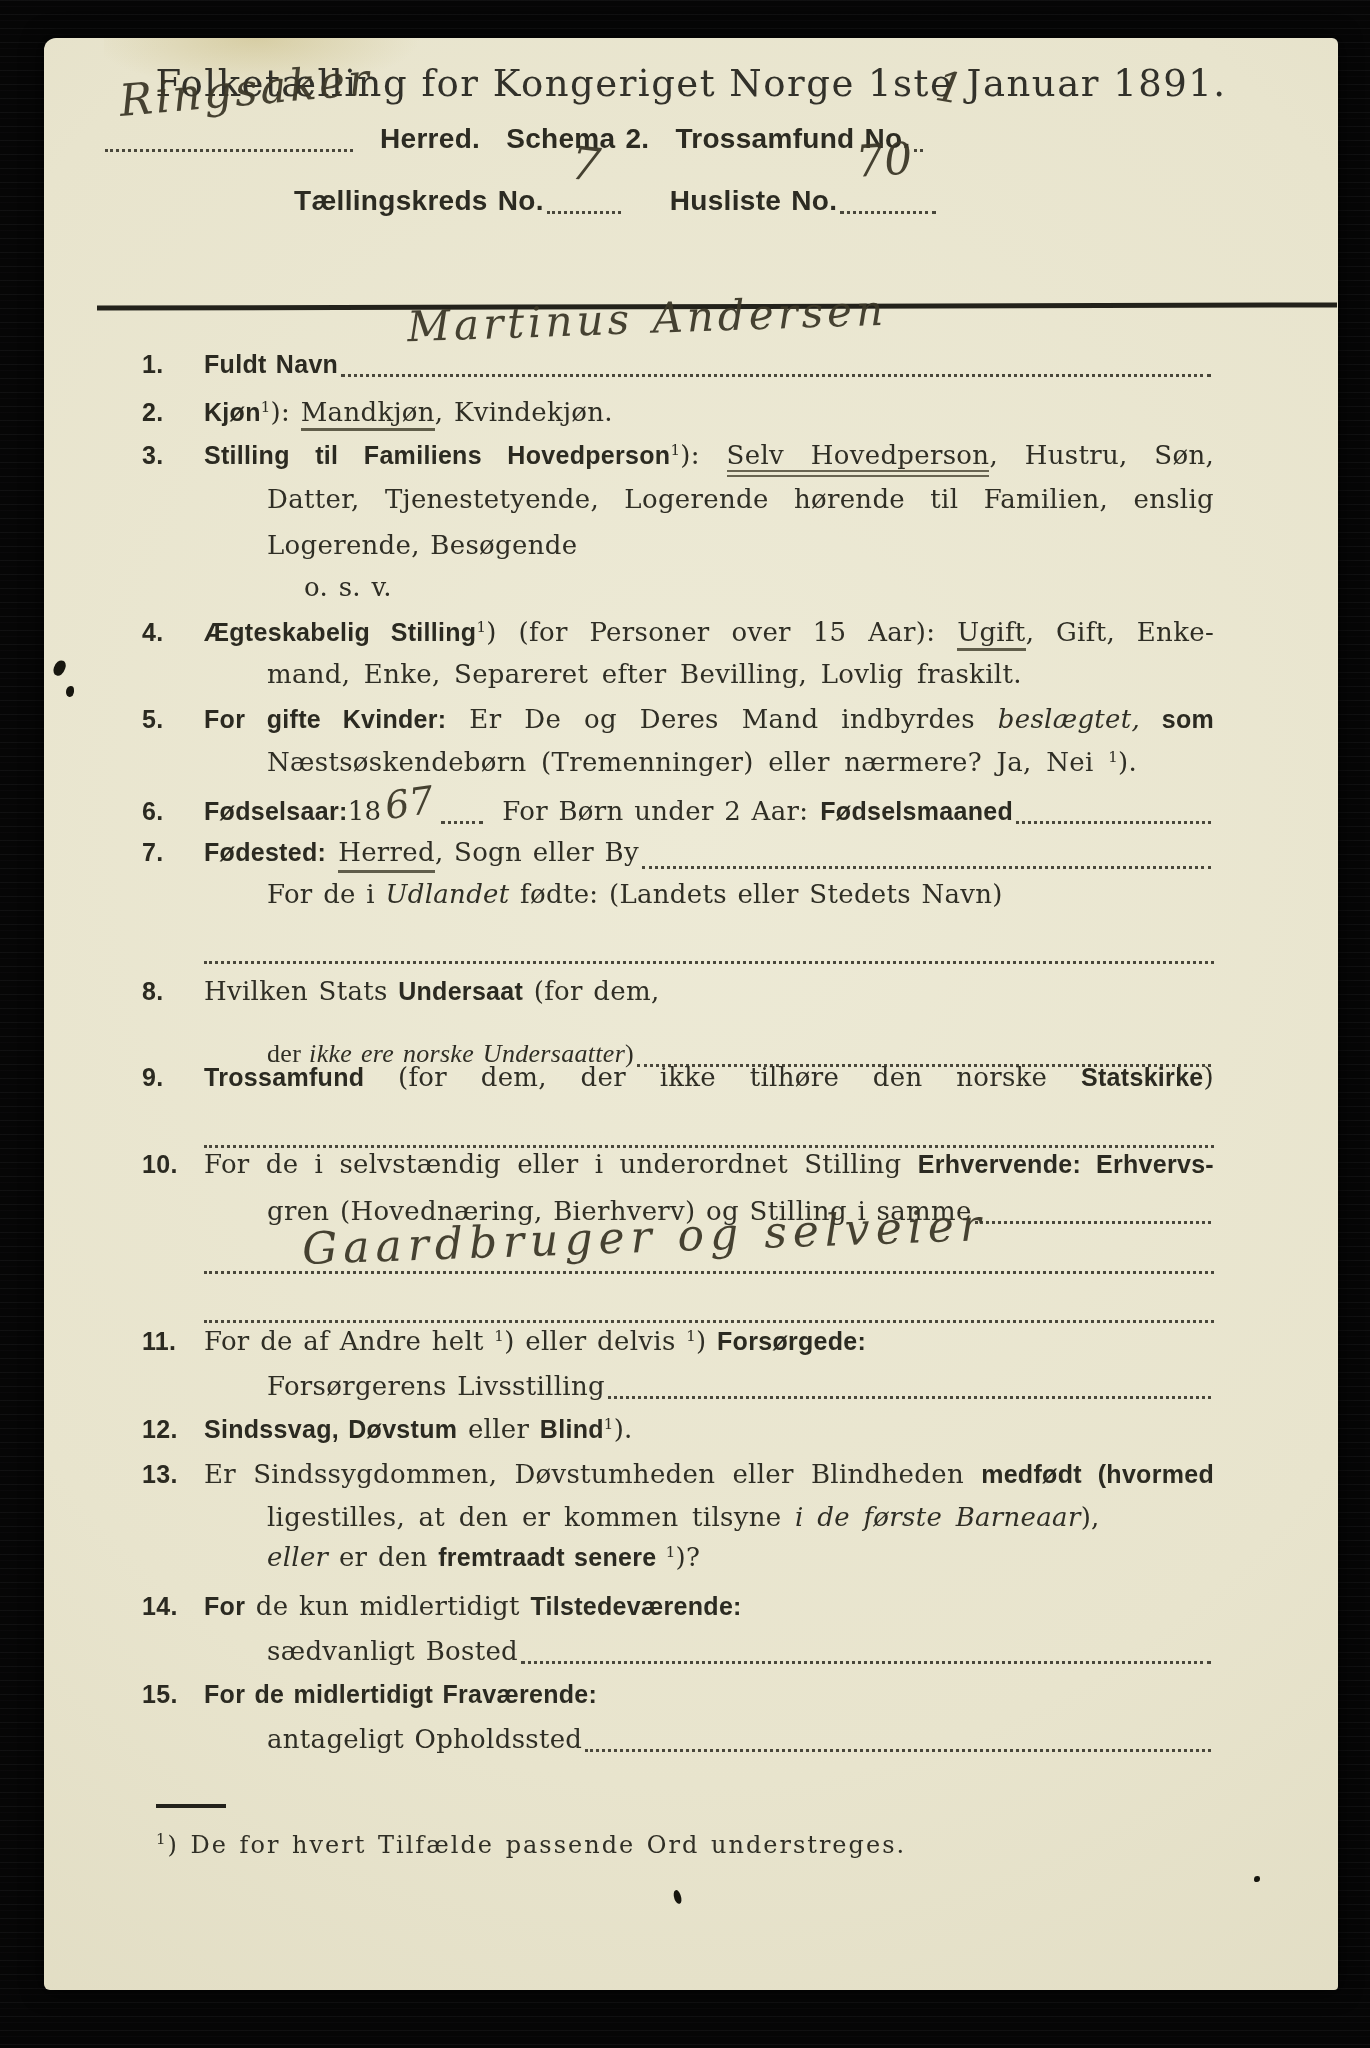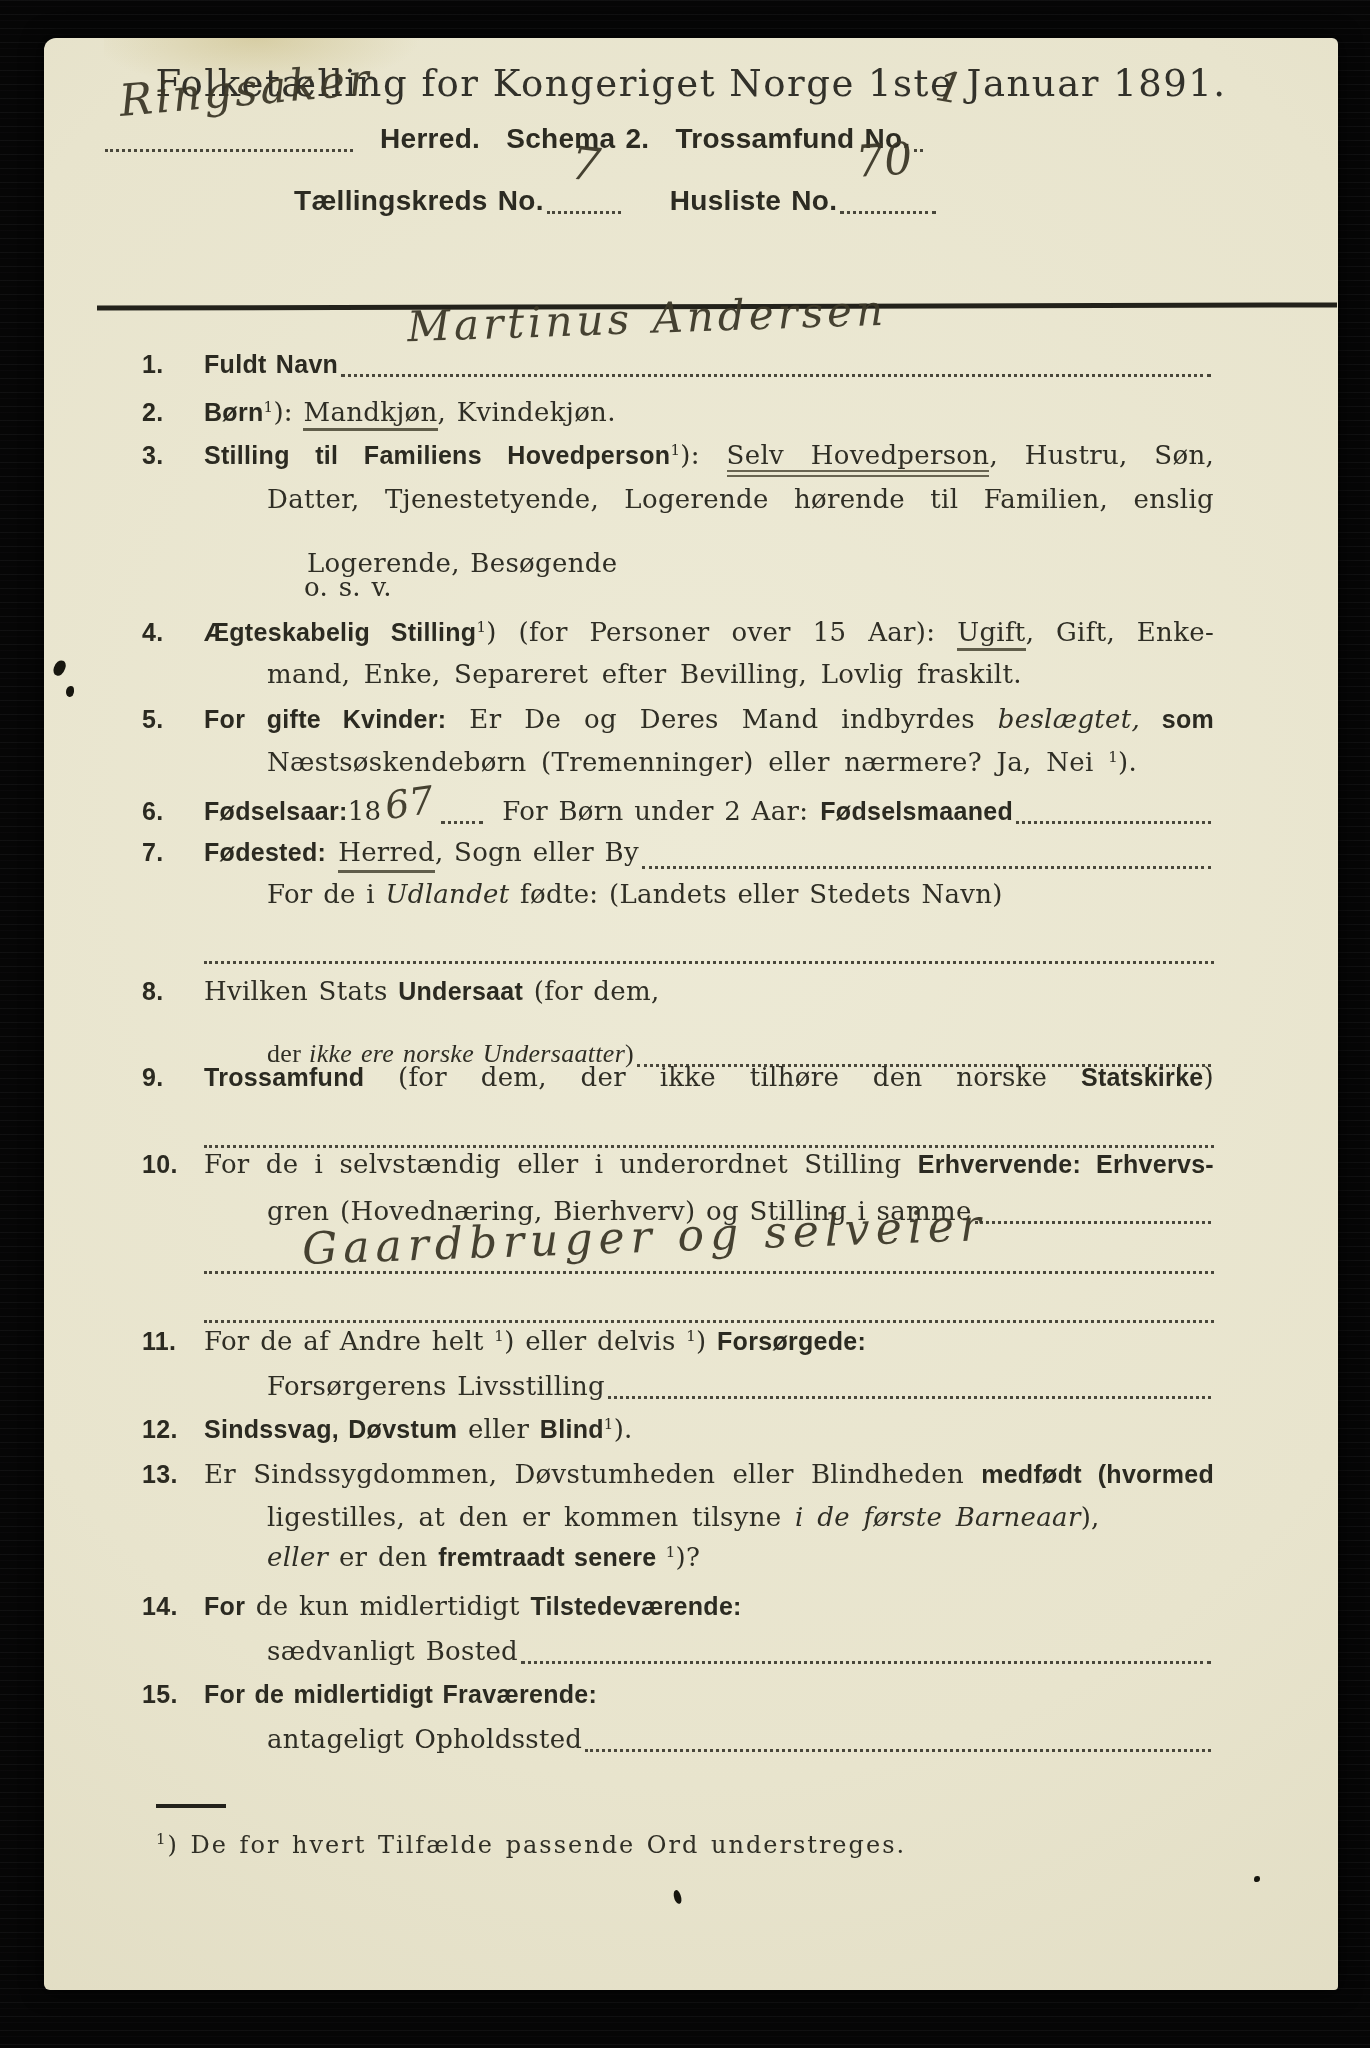--- a/index.html
+++ b/index.html
@@ -93,30 +93,30 @@
 
   <div class="line flex" style="left:98px;top:309px;width:1072px;">
     <span class="num">1.</span>
     <span class="b">Fuldt Navn</span>
     <span class="dots">
       <span class="hand" style="position:absolute;left:66px;top:-48px;font-size:42px;letter-spacing:4px;transform:rotate(-2deg);">Martinus Andersen</span>
     </span>
   </div>
 
   <div class="line" style="left:98px;top:357px;width:1072px;">
-    <span class="num">2.</span><span class="b">Børn</span><span class="sup">1</span><span>):  </span><span class="u">Mandkjøn</span><span>, Kvindekjøn.</span>
+    <span class="num">2.</span><span class="b">Kjøn</span><span class="sup">1</span><span>):  </span><span class="u">Mandkjøn</span><span>, Kvindekjøn.</span>
   </div>
 
   <div class="line jst" style="left:98px;top:400px;width:1072px;">
     <span class="num">3.</span><span class="b">Stilling til Familiens Hovedperson</span><span class="sup">1</span><span>):  </span><span class="u2">Selv Hovedperson</span><span>, Hustru, Søn,</span>
   </div>
   <div class="line jst" style="left:223px;top:444px;width:947px;">
     <span>Datter, Tjenestetyende, Logerende hørende til Familien, enslig</span>
   </div>
-  <div class="line" style="left:223px;top:508px;width:947px;margin-left:40px;">
+  <div class="line" style="left:223px;top:490px;width:947px;">
     <span>Logerende, Besøgende</span>
   </div>
   <div class="line" style="left:260px;top:532px;width:910px;">
     <span>o. s. v.</span>
   </div>
 
   <div class="line jst" style="left:98px;top:577px;width:1072px;">
     <span class="num">4.</span><span class="b">Ægteskabelig Stilling</span><span class="sup">1</span><span>) (for Personer over 15 Aar): </span><span class="u">Ugift</span><span>, Gift, Enke-</span>
   </div>
   <div class="line" style="left:223px;top:619px;width:947px;word-spacing:5px;">

